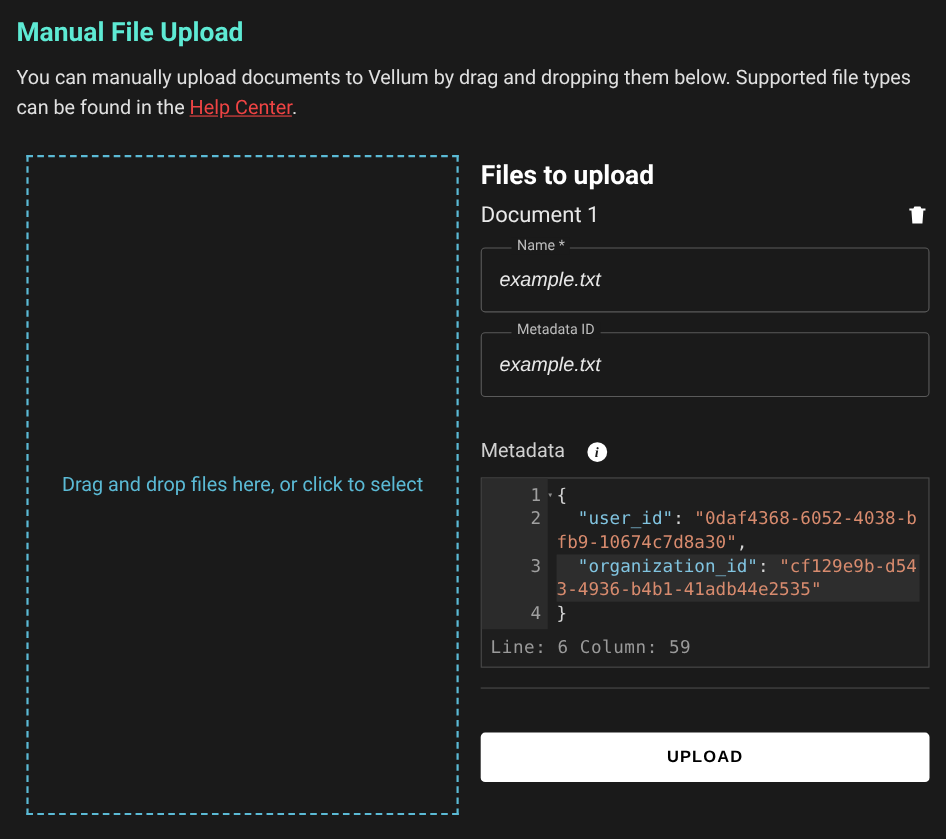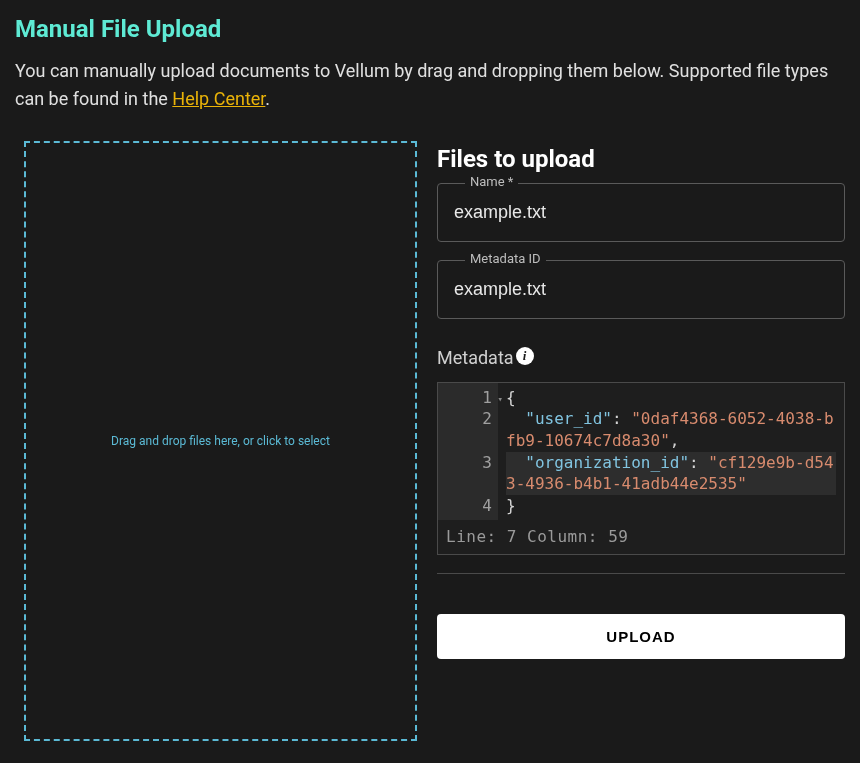--- a/index.html
+++ b/index.html
@@ -18,42 +18,42 @@
       color: #5eead4;
       margin-bottom: 14px;
     }
     .description {
       font-size: 18px;
       color: #e0e0e0;
       line-height: 1.55;
       margin-bottom: 28px;
     }
     .help-link {
-      color: #eab308;
+      color: #ef4444;
       text-decoration: underline;
       cursor: pointer;
     }
     .main-row {
       display: flex;
       gap: 20px;
     }
     .dropzone {
       width: 393px;
       height: 600px;
       border: 2px dashed #5bbad5;
       display: flex;
       align-items: center;
       justify-content: center;
       cursor: pointer;
       margin-left: 9px;
       flex-shrink: 0;
     }
     .dropzone-text {
       color: #5bbad5;
-      font-size: 12px;
+      font-size: 18px;
       text-align: center;
     }
     .right-col {
       flex: 1;
       padding-top: 4px;
     }
     .files-heading {
       font-size: 24px;
       font-weight: 700;
       color: #ffffff;
@@ -91,26 +91,27 @@
     }
     .text-input {
       width: 100%;
       background: transparent;
       border: 1px solid #5a5a5a;
       border-radius: 4px;
       color: #e8e8e8;
       font-size: 18px;
       padding: 18px 16px;
       outline: none;
+      font-style: italic;
     }
     .metadata-row {
       display: flex;
-      align-items: flex-start;
-      gap: 2px;
-      margin-top: 28px;
+      align-items: flex-end;
+      gap: 20px;
+      margin-top: 38px;
       margin-bottom: 14px;
     }
     .metadata-label {
       font-size: 18px;
       color: #d0d0d0;
     }
     .info-icon {
       width: 18px;
       height: 18px;
       border-radius: 50%;
@@ -200,20 +201,28 @@
 </p>
 
 <div class="main-row">
   <div class="dropzone">
     <span class="dropzone-text">Drag and drop files here, or click to select</span>
   </div>
 
   <div class="right-col">
     <h2 class="files-heading">Files to upload</h2>
 
+    <div class="doc-header">
+      <div class="doc-title">Document 1</div>
+      <div class="trash-btn">
+        <svg viewBox="0 0 24 24" fill="currentColor">
+          <path d="M6 7h12l-1 14H7L6 7zm3-3h6l1 2h4v2H4V6h4l1-2z"></path>
+        </svg>
+      </div>
+    </div>
 
     <div class="field-wrap">
       <span class="field-label">Name *</span>
       <input type="text" class="text-input" value="example.txt" style="">
     </div>
 
     <div class="field-wrap">
       <span class="field-label">Metadata ID</span>
       <input type="text" class="text-input" value="example.txt" style="">
     </div>
@@ -231,20 +240,20 @@
           <div class="gutter-line tall"><span>3</span></div>
           <div class="gutter-line"><span>4</span></div>
         </div>
         <div class="code-lines">
           <div class="cline"><span class="punct">{</span></div>
           <div class="cline">  <span class="key">"user_id"</span><span class="punct">: </span><span class="str">"0daf4368-6052-4038-bfb9-10674c7d8a30"</span><span class="punct">,</span></div>
           <div class="cline active-line">  <span class="key">"organization_id"</span><span class="punct">: </span><span class="str">"cf129e9b-d543-4936-b4b1-41adb44e2535"</span></div>
           <div class="cline"><span class="punct">}</span></div>
         </div>
       </div>
-      <div class="status-bar">Line: 7  Column: 59</div>
+      <div class="status-bar">Line: 6  Column: 59</div>
     </div>
 
     <hr class="divider">
 
     <button class="upload-btn">UPLOAD</button>
   </div>
 </div>
 
 </body></html>

